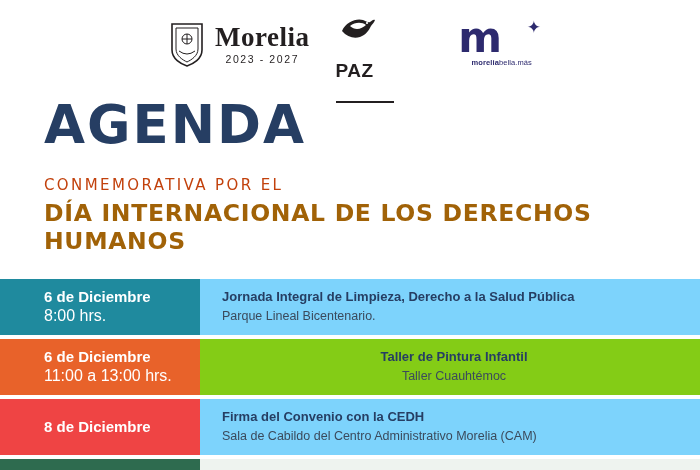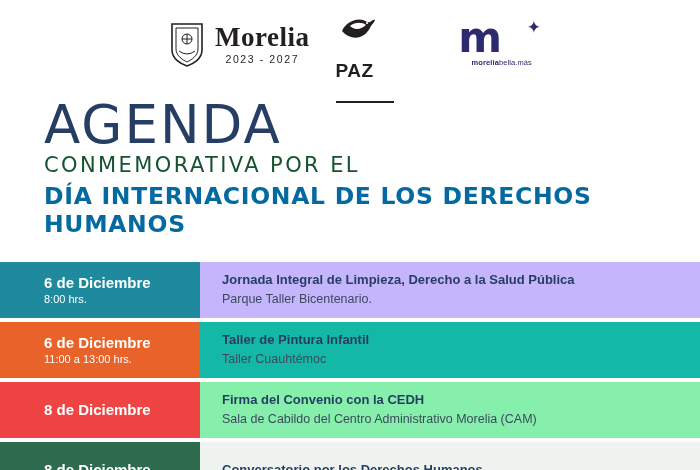--- a/index.html
+++ b/index.html
@@ -120,37 +120,37 @@
     padding-left: 44px;
   }
   .m-sub b { font-weight: bold; }
 
   
   .titles {
     padding: 26px 0 0 44px;
   }
   .agenda {
     font-size: 53px;
-    font-weight: normal;
+    font-weight: bold;
     color: #263e63;
     letter-spacing: 2px;
     line-height: 1;
     font-family: "DejaVu Sans", sans-serif;
   }
   .sub1 {
-    font-size: 21px;
-    color: #14532d;
+    font-size: 15px;
+    color: #c2410c;
     letter-spacing: 2.4px;
-    margin-top: 2px;
+    margin-top: 25px;
     font-family: "DejaVu Sans", sans-serif;
   }
   .sub2 {
     font-size: 23.5px;
     font-weight: bold;
-    color: #0369a1;
+    color: #a16207;
     letter-spacing: 0.7px;
     margin-top: 5px;
     font-family: "DejaVu Sans", sans-serif;
   }
 
   
   .rows {
     margin-top: 24px;
   }
   .row {
@@ -169,21 +169,21 @@
     padding-left: 44px;
     box-sizing: border-box;
     color: #ffffff;
   }
   .row-date .d1 {
     font-size: 15px;
     font-weight: bold;
     line-height: 1.25;
   }
   .row-date .d2 {
-    font-size: 11px;
+    font-size: 16px;
     line-height: 1.25;
   }
   .row-body {
     flex: 1;
     display: flex;
     flex-direction: column;
     justify-content: center;
     padding-left: 22px;
     padding-right: 14px;
     box-sizing: border-box;
@@ -249,42 +249,42 @@
   <div class="sub2">DÍA INTERNACIONAL DE LOS DERECHOS HUMANOS</div>
 </div>
 
 <div class="rows">
 
   <div class="row">
     <div class="row-date" style="background: rgb(31, 138, 158);">
       <span class="d1">6 de Diciembre</span>
       <span class="d2">8:00 hrs.</span>
     </div>
-    <div class="row-body" style="background: #c4b5fd;">
+    <div class="row-body" style="background: #7dd3fc;">
       <span class="t1">Jornada Integral de Limpieza, Derecho a la Salud Pública</span>
-      <span class="t2">Parque Taller Bicentenario.</span>
+      <span class="t2">Parque Lineal Bicentenario.</span>
     </div>
   </div>
 
   <div class="row">
     <div class="row-date" style="background: rgb(232, 98, 42);">
       <span class="d1">6 de Diciembre</span>
       <span class="d2">11:00 a 13:00 hrs.</span>
     </div>
-    <div class="row-body" style="background: #14b8a6;">
+    <div class="row-body" style="background: #84cc16; align-items: center;">
       <span class="t1">Taller de Pintura Infantil</span>
       <span class="t2">Taller Cuauhtémoc</span>
     </div>
   </div>
 
   <div class="row">
     <div class="row-date" style="background: #ef4444;">
       <span class="d1">8 de Diciembre</span>
     </div>
-    <div class="row-body" style="background: #86efac;">
+    <div class="row-body" style="background: #7dd3fc;">
       <span class="t1">Firma del Convenio con la CEDH</span>
       <span class="t2">Sala de Cabildo del Centro Administrativo Morelia (CAM)</span>
     </div>
   </div>
 
   <div class="row">
     <div class="row-date" style="background: rgb(46, 107, 79);">
       <span class="d1">8 de Diciembre</span>
 
     </div>

